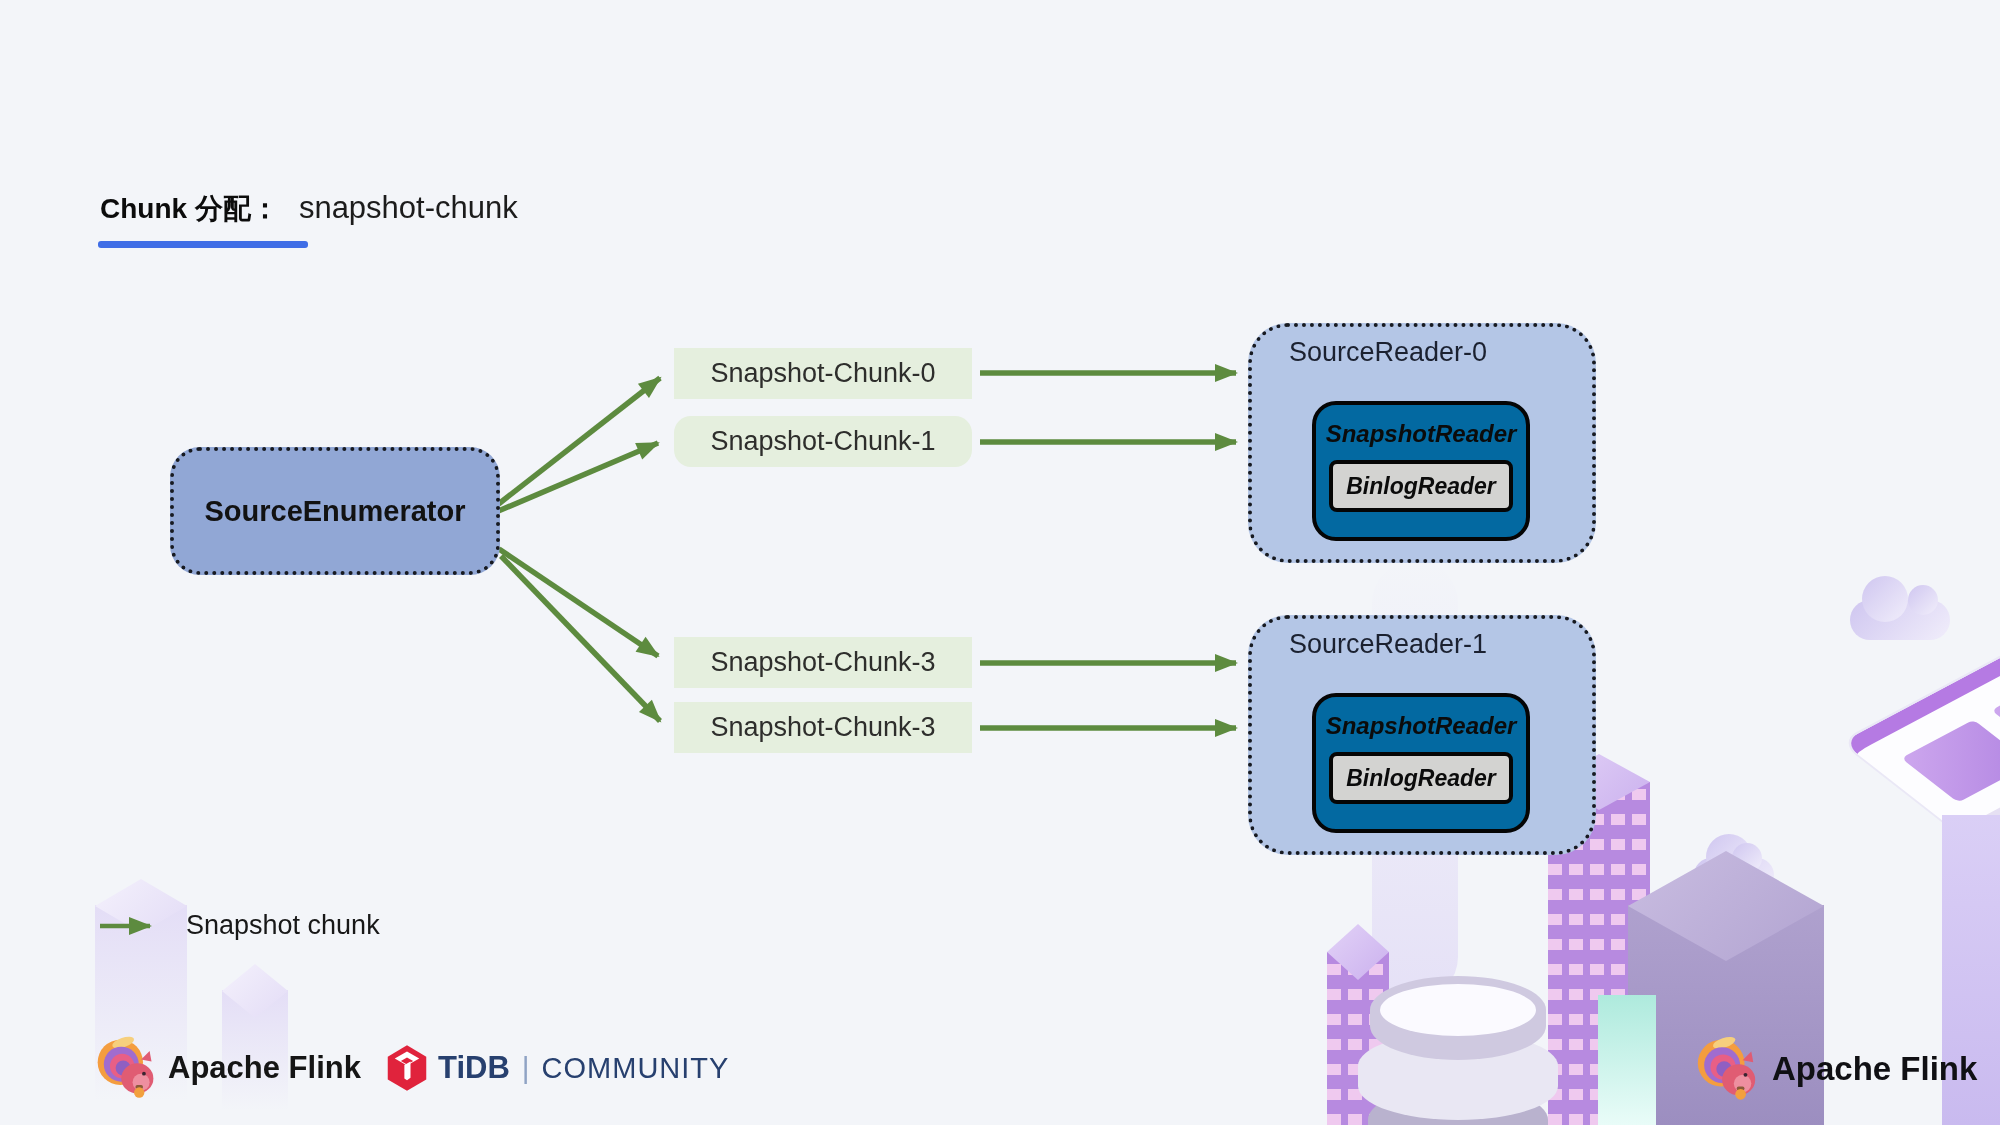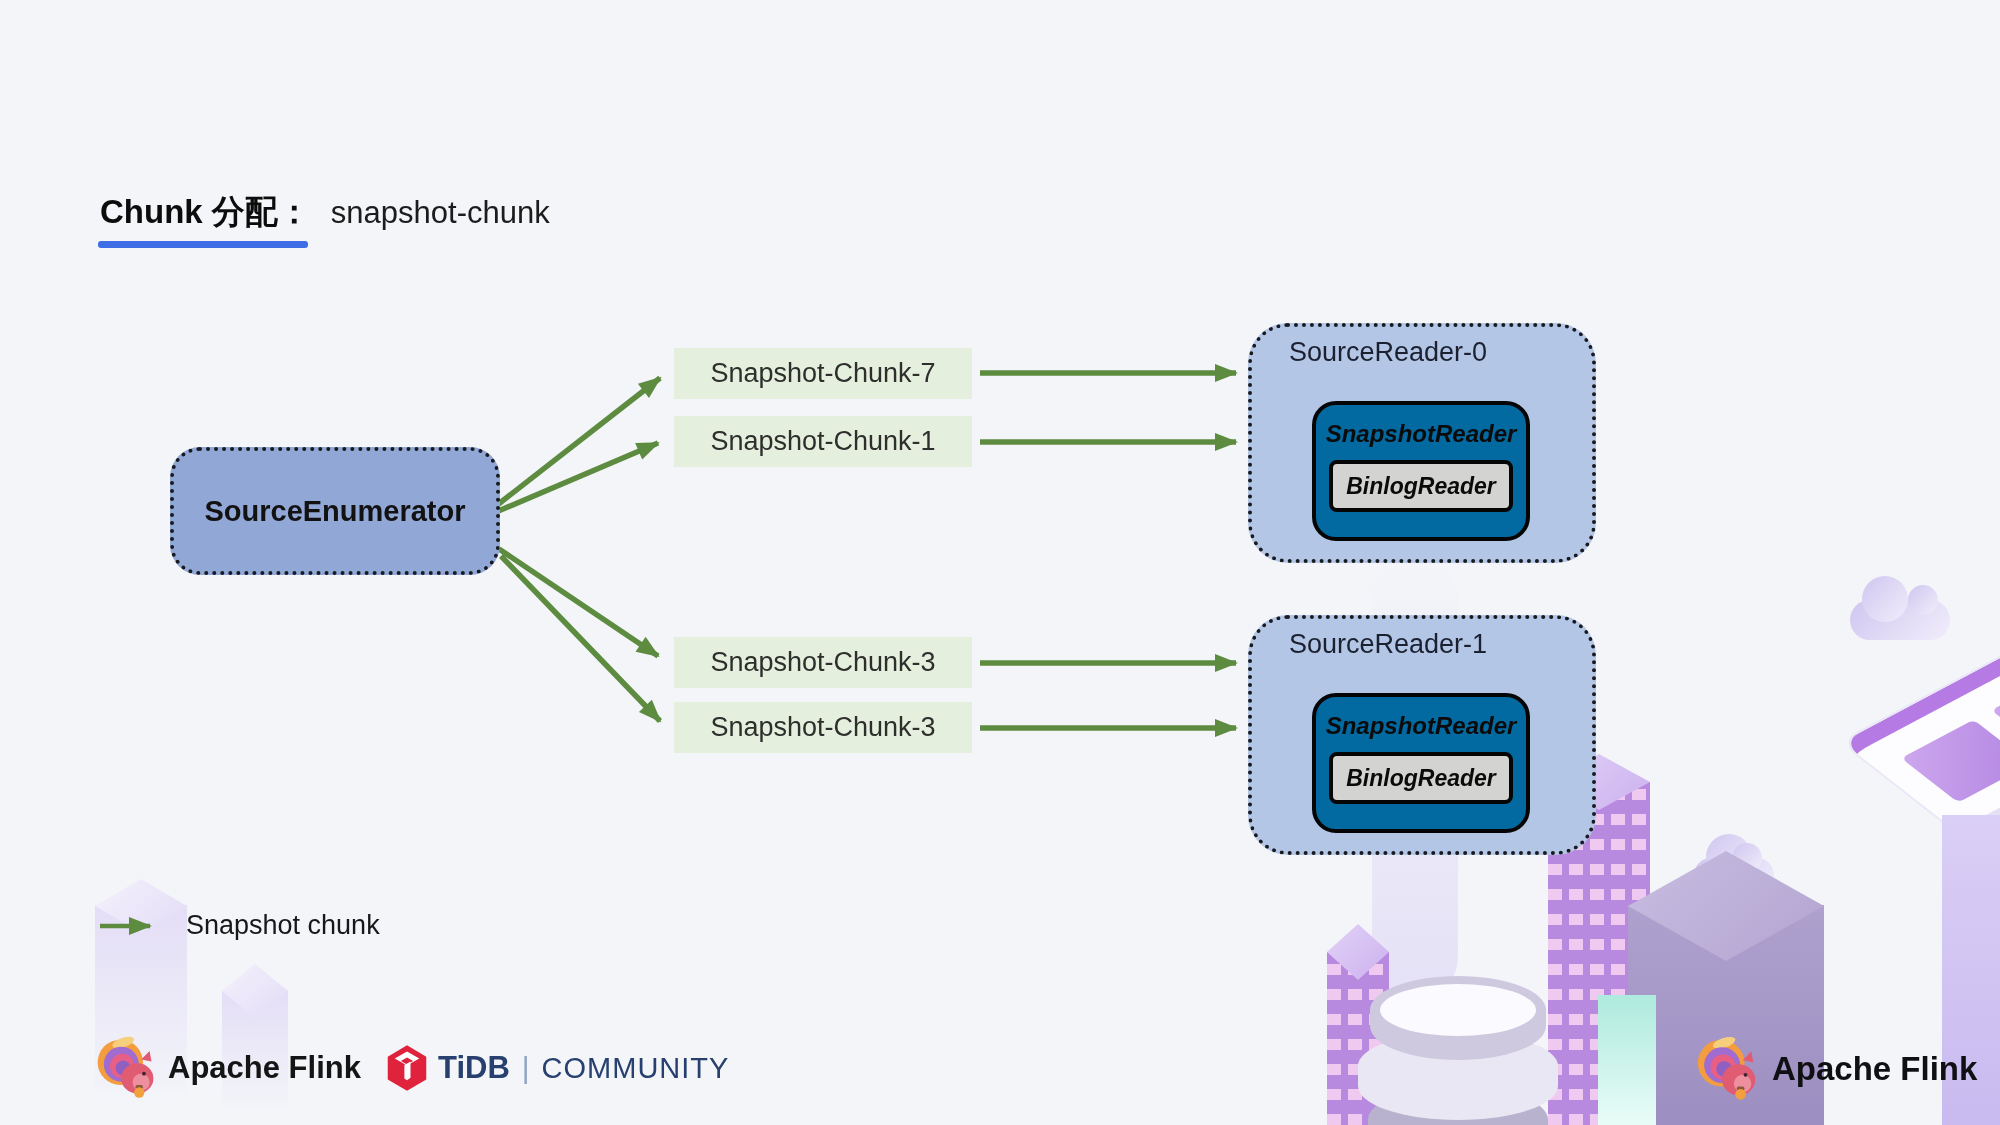--- a/index.html
+++ b/index.html
@@ -48,32 +48,32 @@
   .cy3{left:1370px;top:976px;width:176px;height:84px;background:#cfc9e0;}
   .cy3::before{content:'';position:absolute;left:10px;top:8px;right:10px;height:52px;border-radius:50%;background:#fbfaff;}
 
   
   svg.arrows{position:absolute;left:0;top:0;z-index:1;}
 
   
   .title{position:absolute;left:0;right:0;top:84px;margin:0;text-align:center;
     font-size:48px;font-weight:bold;color:#0c0c0c;letter-spacing:.5px;z-index:2;}
   .section{position:absolute;left:100px;top:190px;z-index:2;display:flex;align-items:baseline;gap:20px;}
-  .section-label{font-size:33px;font-weight:bold;color:#0c0c0c;}
+  .section-label{font-size:28px;font-weight:bold;color:#0c0c0c;}
   .section-value{font-size:31px;color:#1c1c1c;}
   .underline{position:absolute;left:98px;top:241px;width:210px;height:7px;border-radius:3px;background:#3f6de6;z-index:2;}
 
   
   .enumerator{position:absolute;left:170px;top:447px;width:322px;height:120px;z-index:2;
     background:#91a7d5;border:4px dotted #171a21;border-radius:30px;
     display:flex;align-items:center;justify-content:center;
     font-size:29px;font-weight:bold;color:#121212;}
   .chunk{position:absolute;left:674px;width:298px;height:51px;z-index:2;background:#e5efde;
     display:flex;align-items:center;justify-content:center;font-size:27px;color:#2e2e2c;}
-  .chunk0{top:348px;}.chunk1{top:416px;}.chunk2{top:637px;}.chunk3{top:702px;}
+  .chunk0{top:348px;}.chunk1{top:416px;border-radius:17px;}.chunk2{top:637px;}.chunk3{top:702px;}
   .reader{position:absolute;left:1248px;width:340px;height:232px;z-index:2;
     background:#b4c6e6;border:4px dotted #171a21;border-radius:40px;}
   .reader0{top:323px;}.reader1{top:615px;}
   .reader-title{position:absolute;left:37px;top:10px;font-size:27px;color:#1b2130;}
   .snapbox{position:absolute;left:60px;top:74px;width:210px;height:132px;
     background:#0369a1;border:4px solid #050505;border-radius:24px;text-align:center;font-style:italic;}
   .snap-label{display:block;margin-top:15px;font-size:24px;font-weight:bold;color:#0b0b0b;}
   .binlogbox{margin:12px auto 0;width:176px;height:44px;background:#d3d3d1;border:4px solid #050505;border-radius:8px;
     display:flex;align-items:center;justify-content:center;font-size:23px;font-weight:bold;color:#0b0b0b;}
 
@@ -141,21 +141,21 @@
 
 
   <div class="section">
     <span class="section-label">Chunk 分配：</span>
     <span class="section-value">snapshot-chunk</span>
   </div>
   <div class="underline"></div>
 
   <div class="enumerator">SourceEnumerator</div>
 
-  <div class="chunk chunk0">Snapshot-Chunk-7</div>
+  <div class="chunk chunk0">Snapshot-Chunk-0</div>
   <div class="chunk chunk1">Snapshot-Chunk-1</div>
   <div class="chunk chunk2">Snapshot-Chunk-3</div>
   <div class="chunk chunk3">Snapshot-Chunk-3</div>
 
   <div class="reader reader0">
     <span class="reader-title">SourceReader-0</span>
     <div class="snapbox">
       <span class="snap-label">SnapshotReader</span>
       <div class="binlogbox">BinlogReader</div>
     </div>

